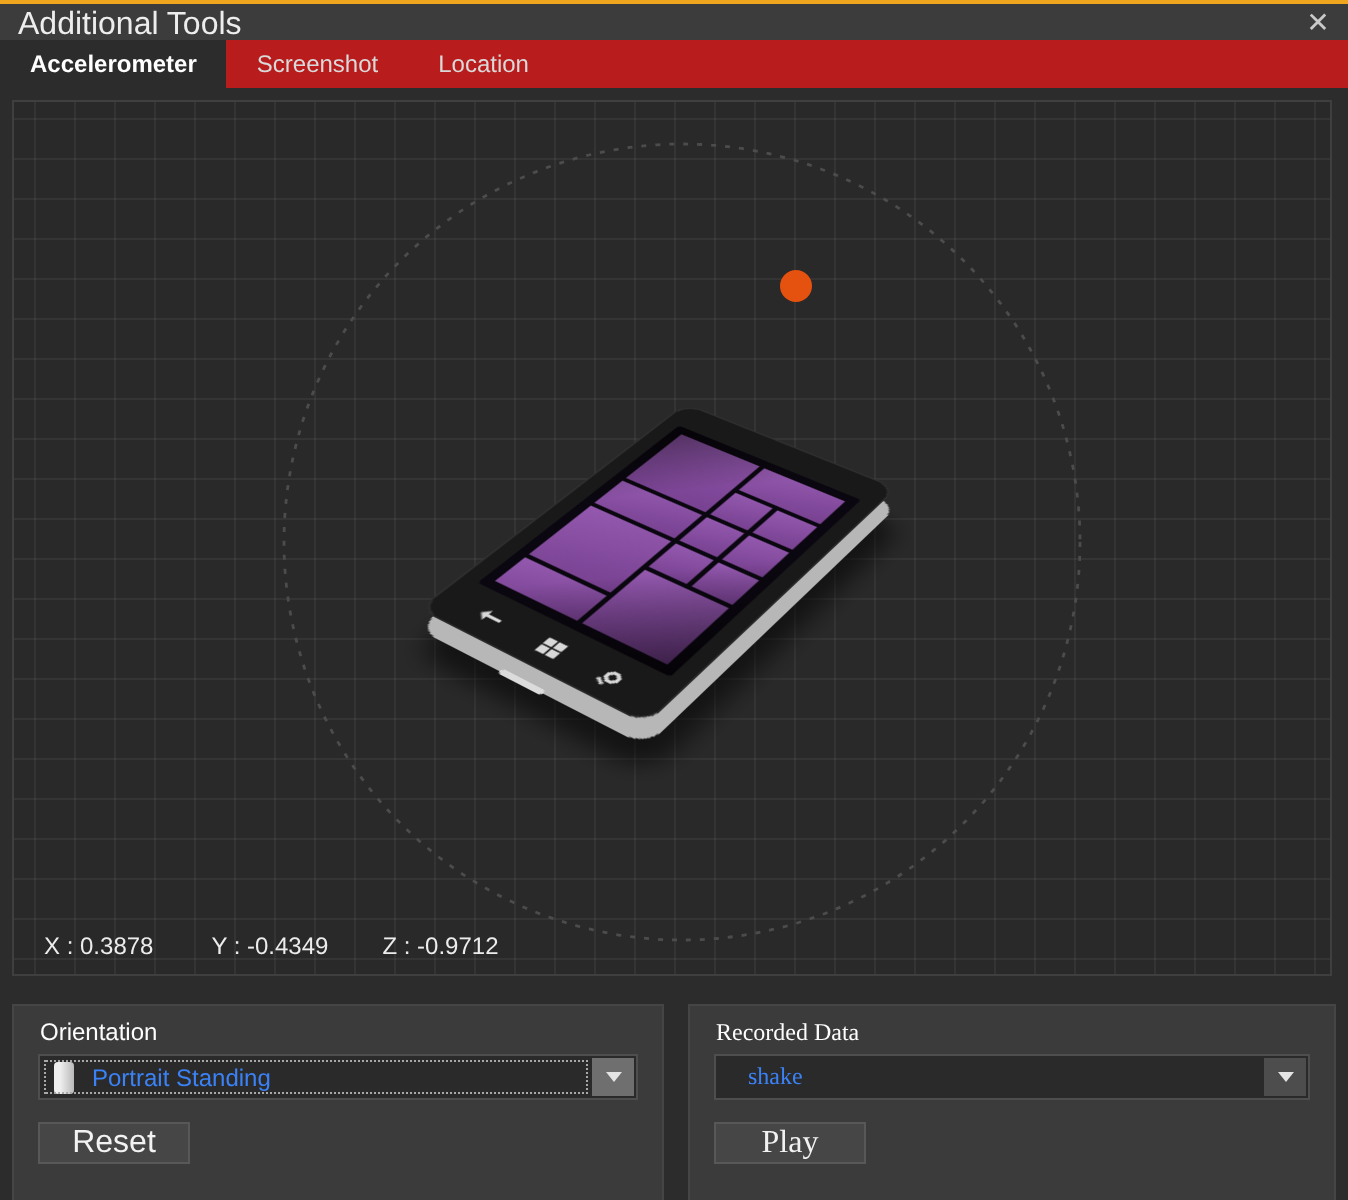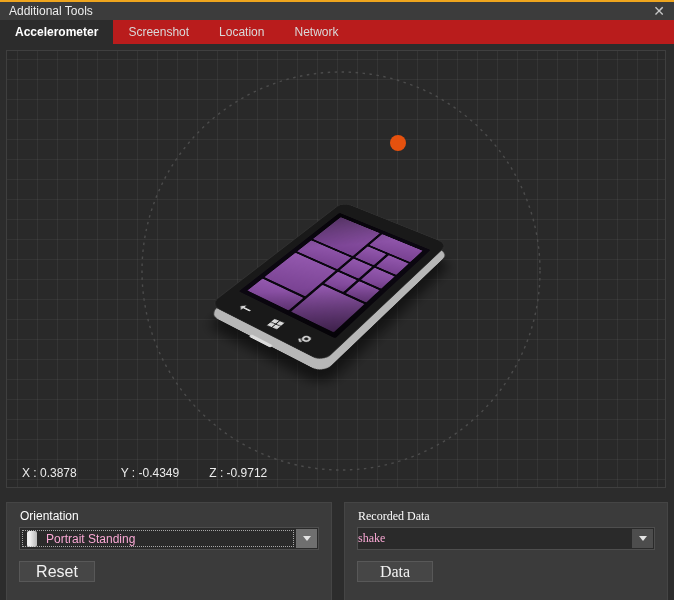--- a/index.html
+++ b/index.html
@@ -6,41 +6,41 @@
     --accent:#EFA51E; --dot:#E5510E; --tile:#8B4BA8; --phone-edge:#B7B7B7;
   }
   *{margin:0;padding:0;box-sizing:border-box;}
   body{background:#111;font-family:"Liberation Sans",sans-serif;}
   .window{position:relative;width:674px;height:600px;background:#2c2c2c;overflow:hidden;
           font-family:"Liberation Sans",sans-serif;}
 
   
   .titlebar{position:absolute;left:0;top:0;right:0;height:20px;background:#3c3c3c;
             border-top:2px solid var(--accent);}
-  .titlebar .title{position:absolute;left:9px;top:2px;font-size:12px;color:#ededed;}
+  .titlebar .title{position:absolute;left:9px;top:2px;font-size:16px;color:#ededed;}
   .close-btn{position:absolute;right:5px;top:1px;width:20px;height:17px;color:#c9c9c9;
              font-size:14px;line-height:17px;text-align:center;cursor:default;}
 
   
   .tabbar{position:absolute;left:0;top:20px;right:0;height:24px;background:#b91c1c;display:flex;}
   .tab{height:24px;display:flex;align-items:center;padding:0 15px;font-size:12px;color:#d9d9d9;}
   .tab.selected{background:#2c2c2c;color:#fff;font-weight:bold;}
 
   
   .canvas{position:absolute;left:6px;top:50px;width:660px;height:438px;background:#292929;
           border:1px solid #3f3f3f;overflow:hidden;
           background-image:
             linear-gradient(rgba(255,255,255,.05) 1px, transparent 1px),
             linear-gradient(90deg, rgba(255,255,255,.05) 1px, transparent 1px);
           background-size:20px 20px;background-position:10px 8px;}
   .circle-svg{position:absolute;left:0;top:0;}
   .accel-dot{position:absolute;left:383px;top:84px;width:16px;height:16px;border-radius:50%;
              background:var(--dot);}
-  .readout{position:absolute;left:15px;bottom:7px;display:flex;font-size:12px;color:#ececec;gap:15px;}
-  .readout .rx{margin-right:29px;} .readout .ry{margin-right:15px;}
+  .readout{position:absolute;left:15px;bottom:7px;display:flex;font-size:12px;color:#ececec;}
+  .readout .rx{margin-right:29px;} .readout .ry{margin-right:27px;}
 
   
   .phone3d{position:absolute;left:259px;top:112px;width:136px;height:220px;
            transform:perspective(900px) rotateX(52deg) rotateZ(36deg);
            transform-style:preserve-3d;}
   .phone-shadow{position:absolute;inset:-4px;border-radius:18px;background:rgba(0,0,0,.55);
                 transform:translateZ(-26px);filter:blur(7px);}
   .phone-under{position:absolute;inset:0;border-radius:13px;background:var(--phone-edge);
                transform:translateZ(-12px) scale(1.012);}
   .phone-port{position:absolute;left:50%;bottom:-7px;width:26px;height:4px;margin-left:-13px;
@@ -72,22 +72,22 @@
 
   
   .panel{position:absolute;top:502px;height:106px;background:#3b3b3b;border:1px solid #454545;}
   .panel.orientation{left:6px;width:326px;}
   .panel.recorded{left:344px;width:324px;font-family:Liberation Serif, serif;}
   .panel-label{position:absolute;left:13px;top:6px;font-size:12px;color:#fdfdfd;}
   .combo{position:absolute;left:12px;right:12px;top:24px;height:23px;background:#2a2a2a;
          border:1px solid #4e4e4e;display:flex;align-items:center;cursor:default;}
   .combo .focus-rect{position:absolute;left:2px;top:2px;bottom:2px;right:24px;
          border:1px dotted #a8a8a8;pointer-events:none;}
-  .combo-text{font-size:12px;color:#f9a8d4;white-space:nowrap;}
-  .combo.plain .combo-text{padding-left:0;}
+  .combo-text{font-size:12px;color:#3b82f6;white-space:nowrap;}
+  .combo.plain .combo-text{padding-left:16px;}
   .arrow-btn{position:absolute;right:1px;top:1px;bottom:1px;width:21px;display:flex;
          align-items:center;justify-content:center;}
   .arrow-btn.light{background:#6f6f6f;} .arrow-btn.dark{background:#4d4d4d;}
   .arrow-btn i{border:4px solid transparent;border-top:5px solid #e4e4e4;margin-top:4px;}
   .phone-glyph{width:10px;height:16px;margin:0 9px 0 7px;border-radius:2px;background:#cdcdcd;
          background-image:linear-gradient(90deg,#efefef 30%,#b9b9b9);flex:none;}
   .btn{position:absolute;left:12px;top:58px;width:76px;height:21px;background:#464646;
        border:1px solid #585858;color:#f2f2f2;font-size:16px;display:flex;align-items:center;
        justify-content:center;cursor:default;}
 </style>
@@ -98,21 +98,20 @@
 
   <div class="titlebar">
     <span class="title">Additional Tools</span>
     <span class="close-btn">✕</span>
   </div>
 
   <div class="tabbar">
     <div class="tab selected">Accelerometer</div>
     <div class="tab">Screenshot</div>
     <div class="tab">Location</div>
-    <div class="tab">Network</div>
   </div>
 
   <div class="canvas">
     <svg class="circle-svg" width="660" height="438">
       <circle cx="334" cy="220" r="199" fill="none" stroke="#4c4c4c" stroke-width="1.4" stroke-dasharray="2.5 4.5"></circle>
     </svg>
 
     <div class="phone3d">
       <div class="phone-shadow"></div>
       <div class="phone-under"></div>
@@ -169,16 +168,16 @@
   </div>
 
   <div class="panel recorded">
     <div class="panel-label">Recorded Data</div>
     <div class="combo plain">
       <span class="combo-text">shake</span>
       <span class="arrow-btn dark">
           <i></i>
         </span>
     </div>
-    <div class="btn">Data</div>
+    <div class="btn">Play</div>
   </div>
 
 </div>
 
 </body></html>

